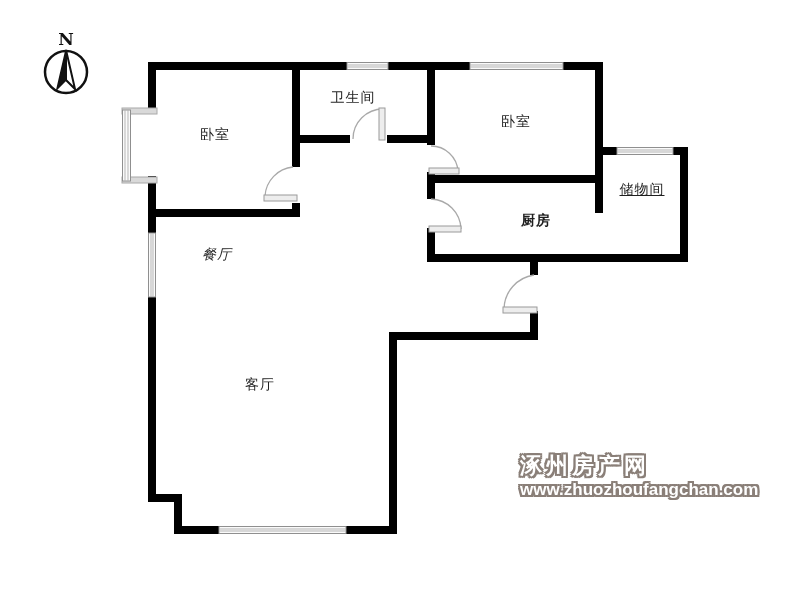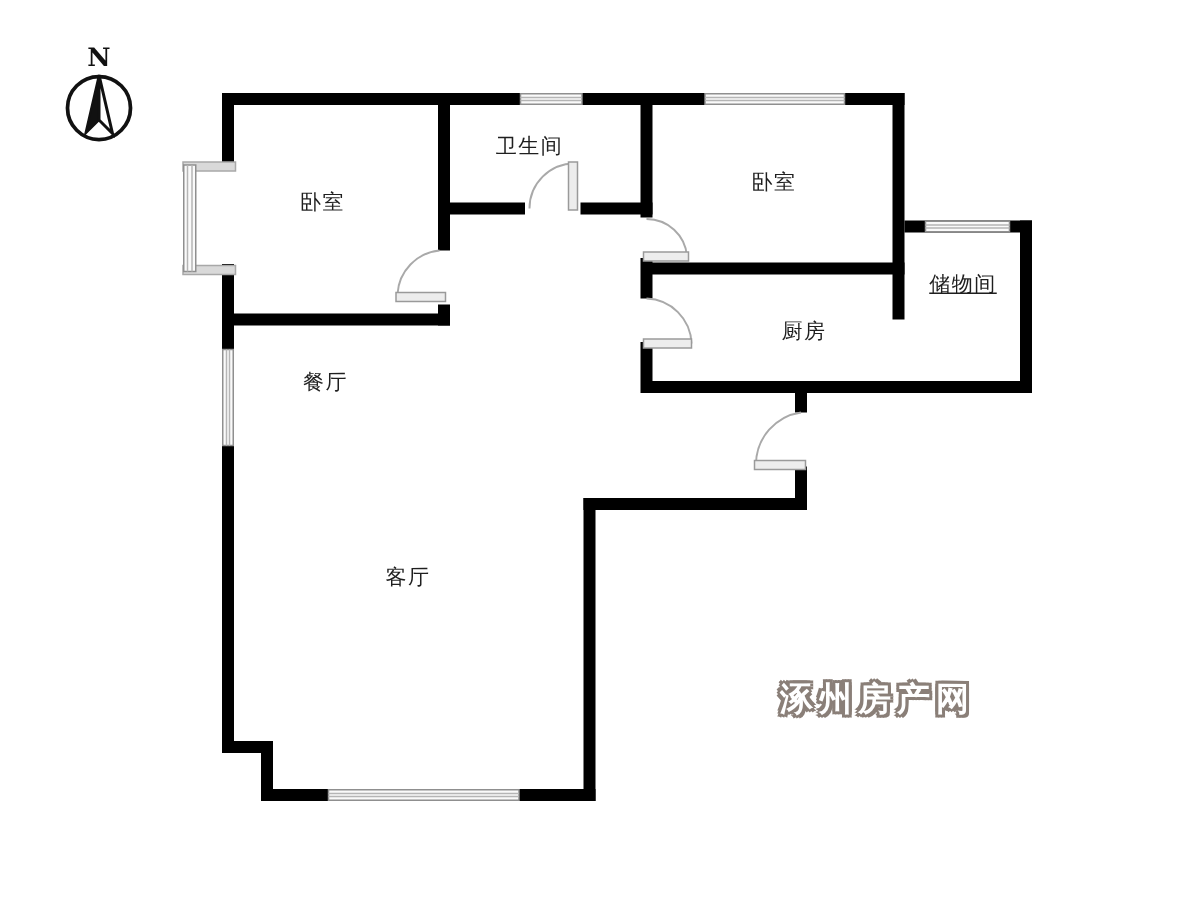--- a/index.html
+++ b/index.html
@@ -153,21 +153,22 @@
       <polygon class="needle-right" points="66,50 75,89 66,80"></polygon>
     </g>
   </svg>
 
   <div class="compass-n">N</div>
 
   <div class="room-label" style="left:215px;top:135px;">卧室</div>
   <div class="room-label" style="left:353px;top:98px;">卫生间</div>
   <div class="room-label" style="left:516px;top:122px;">卧室</div>
   <div class="room-label" style="left:642px;top:190px;text-decoration:underline;">储物间</div>
-  <div class="room-label" style="left:536px;top:221px;">厨房</div>
-  <div class="room-label" style="left:217px;top:255px;">餐厅</div>
-  <div class="room-label" style="left:272px;top:385px;font-family:Liberation Serif, serif;">客厅</div>
+  <div class="room-label" style="left:536px;top:221px;font-weight:bold;">厨房</div>
+  <div class="room-label" style="left:217px;top:255px;font-style:italic;">餐厅</div>
+  <div class="room-label" style="left:260px;top:385px;font-family:Liberation Serif, serif;">客厅</div>
 
   <div class="watermark">
     <div class="wm-name">涿州房产网</div>
+    <div class="wm-url">www.zhuozhoufangchan.com</div>
   </div>
 
 </div>
 
 </body></html>

